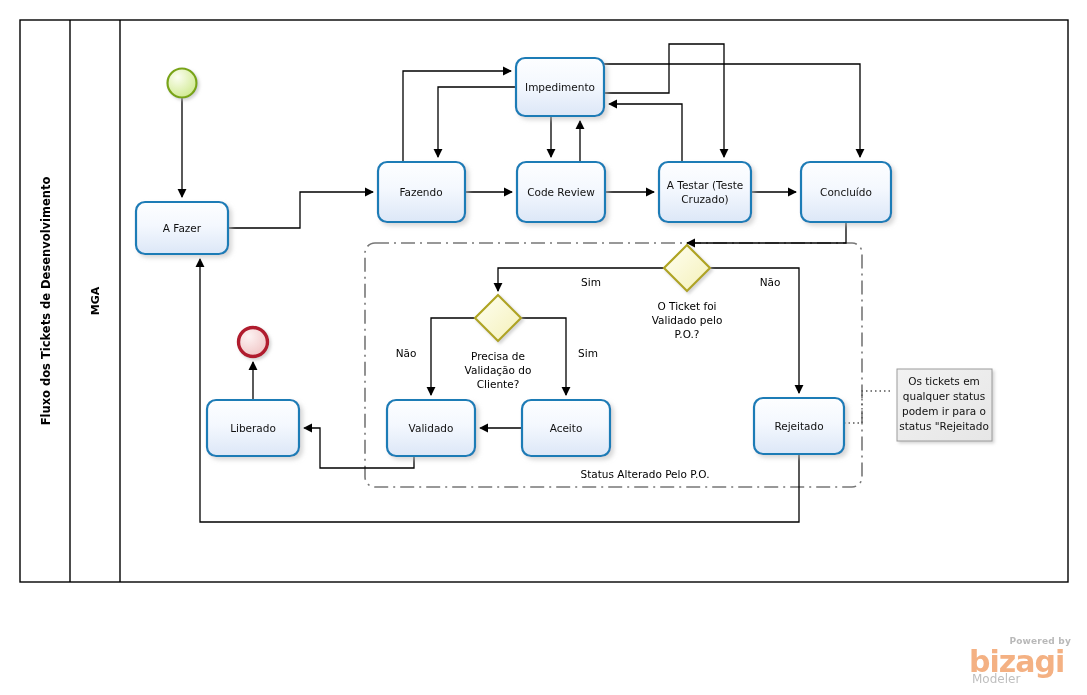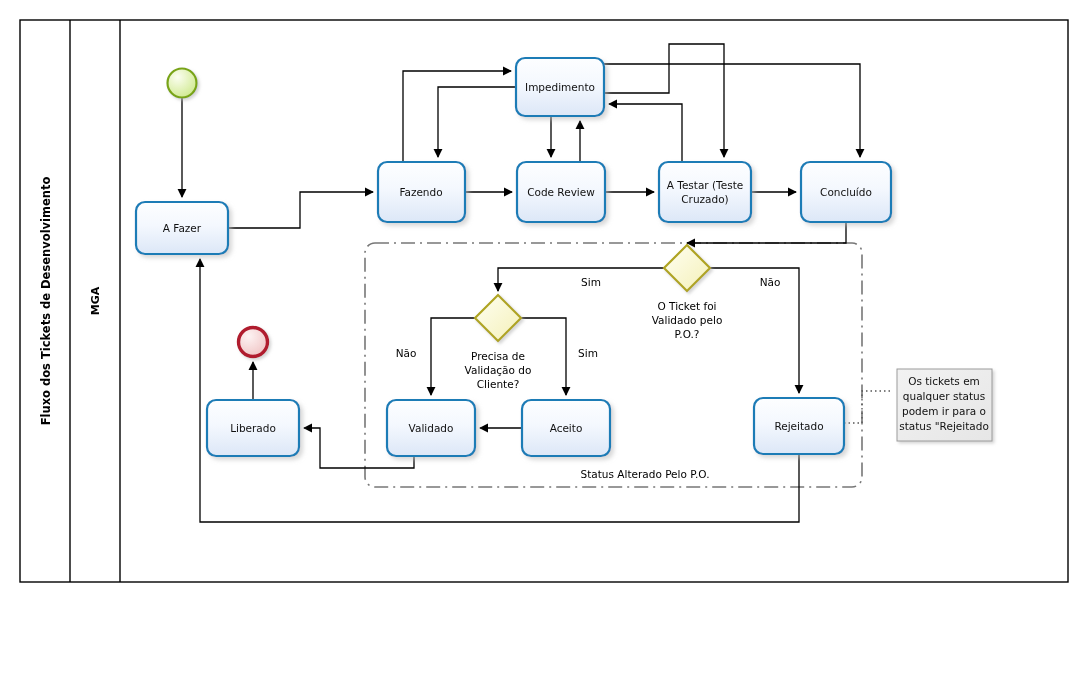--- a/index.html
+++ b/index.html
@@ -190,14 +190,19 @@
   <g>
     <circle cx="253" cy="342" r="14.5" fill="url(#endGrad)" stroke="#B01C2E" stroke-width="3.4" filter="url(#shadsm)"></circle>
   </g>
 
   <text class="flowlbl" x="591" y="286">Sim</text>
   <text class="flowlbl" x="770" y="286">Não</text>
   <text class="flowlbl" x="406" y="357">Não</text>
   <text class="flowlbl" x="588" y="357">Sim</text>
 </svg>
 
-
+<div id="logo">
+  <div class="pb">Powered by</div>
+  <div class="bz">bizagi</div>
+  <div class="md">Modeler</div>
 </div>
 
+</div>
+
 </body></html>

